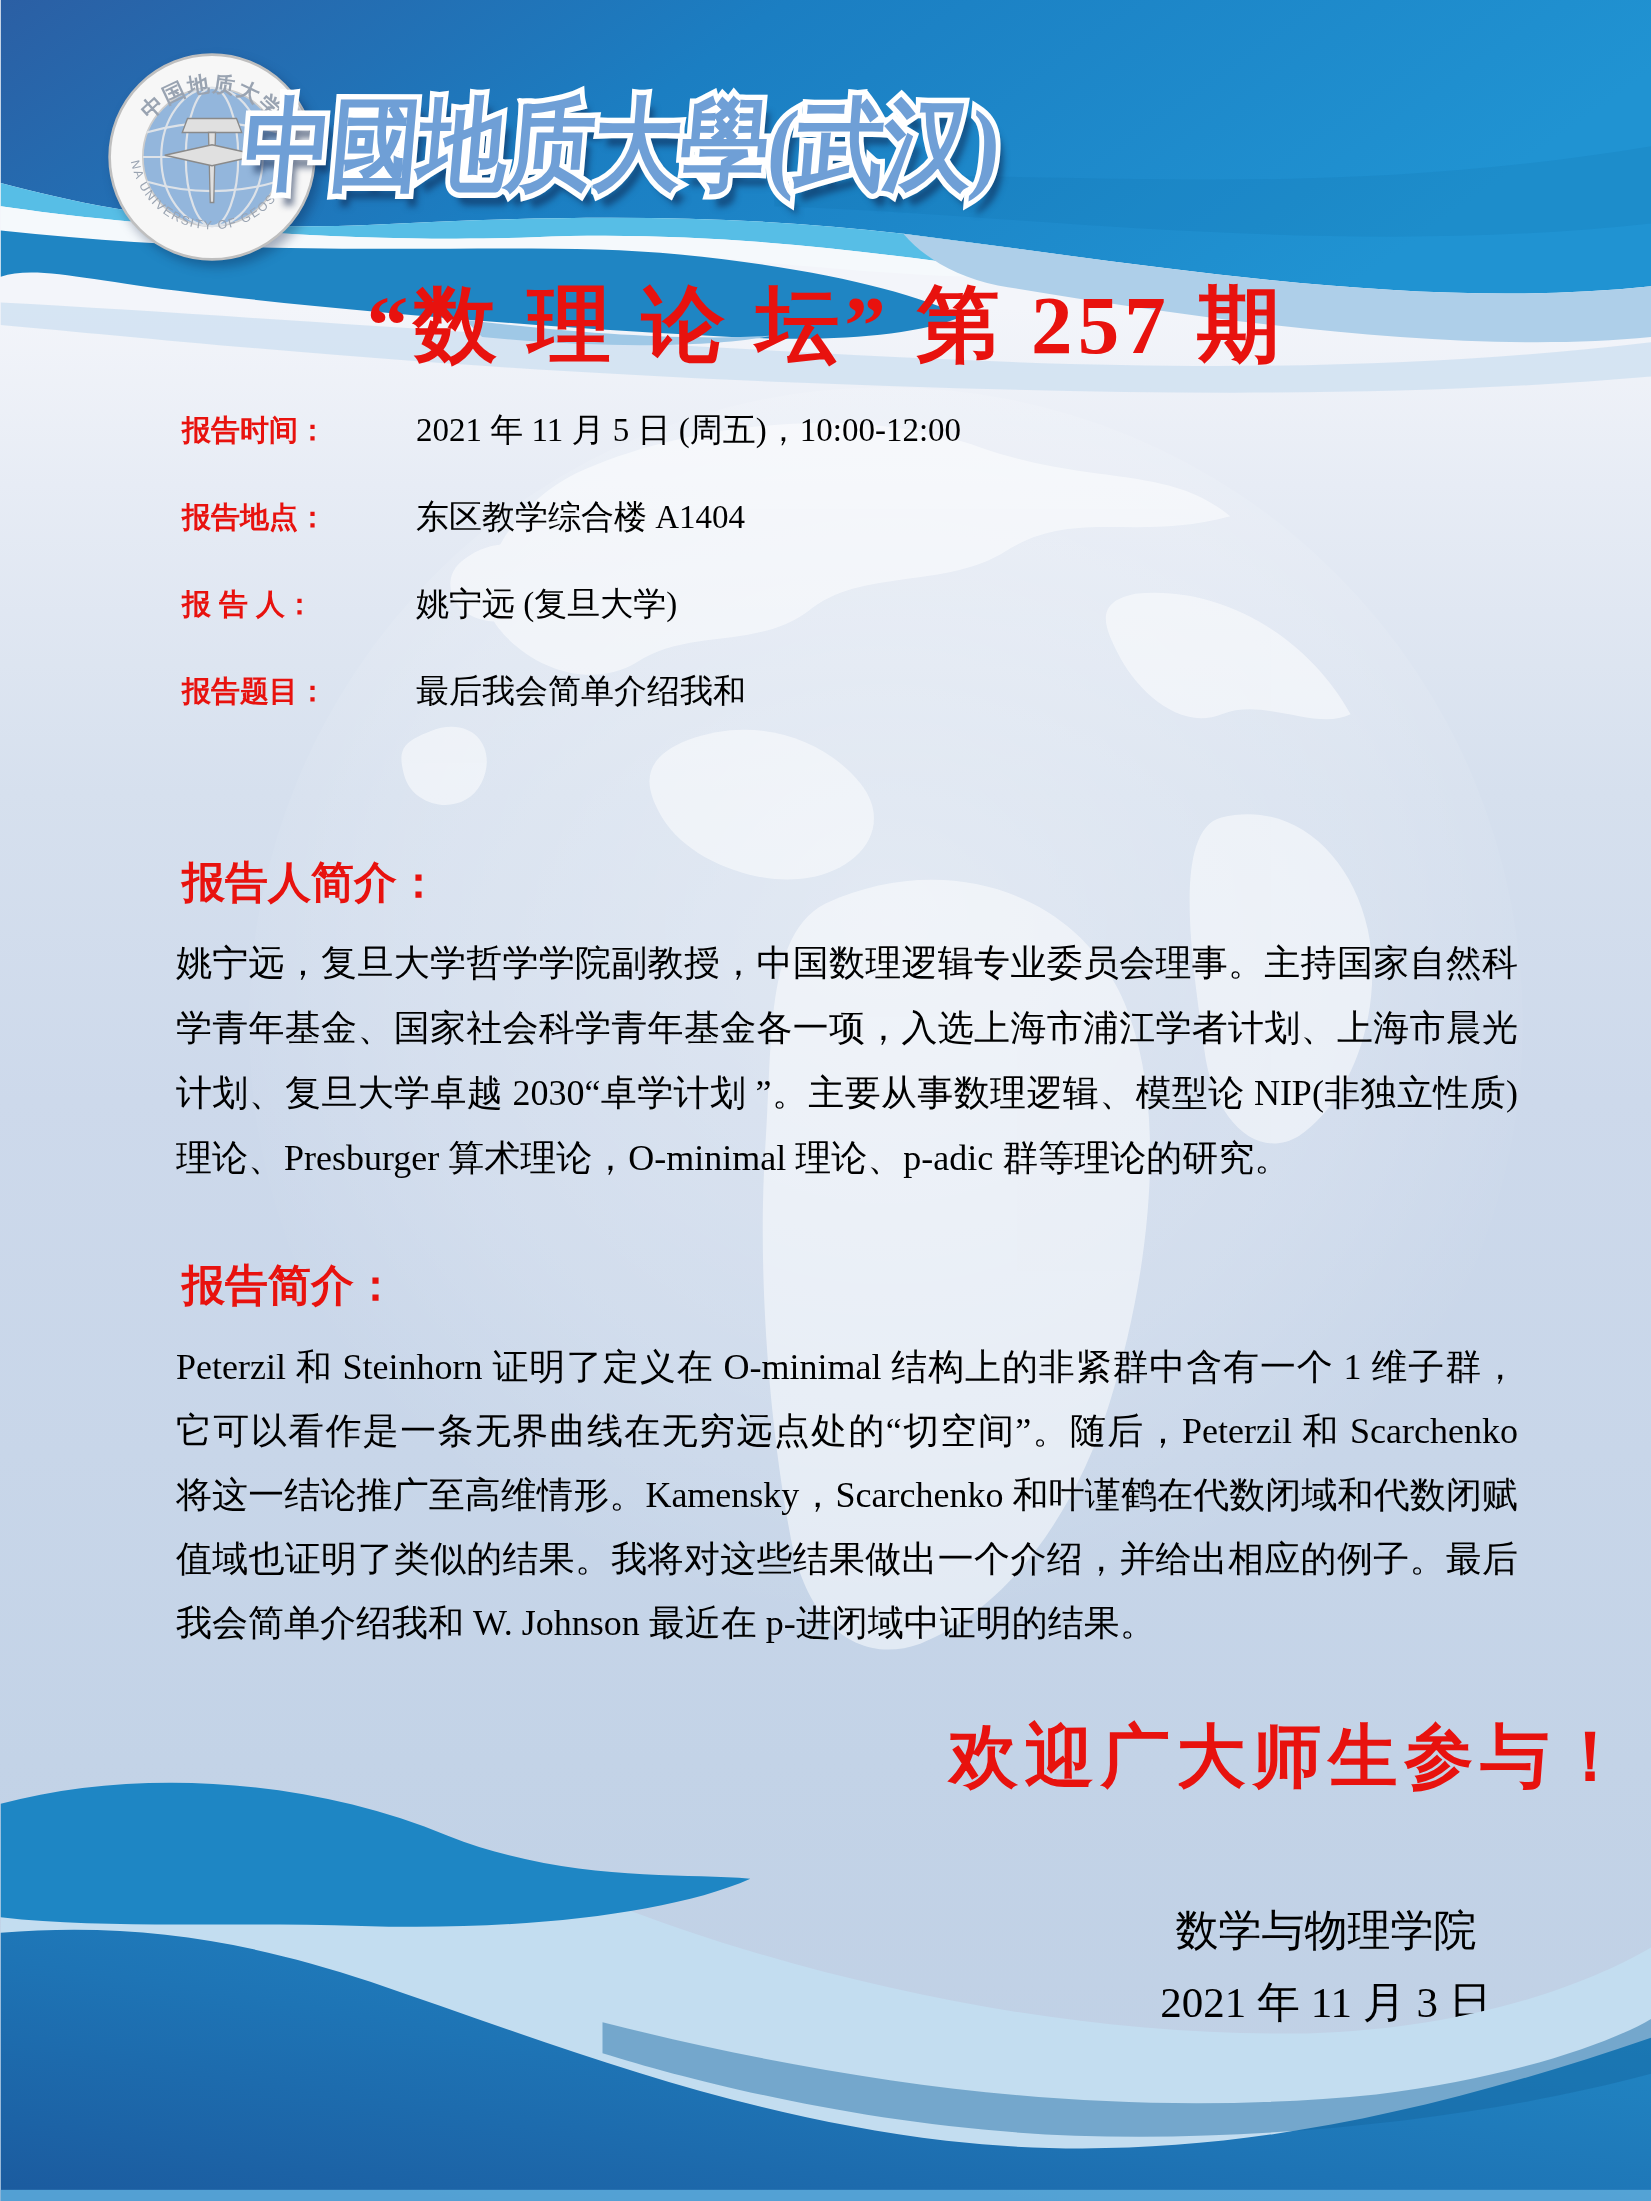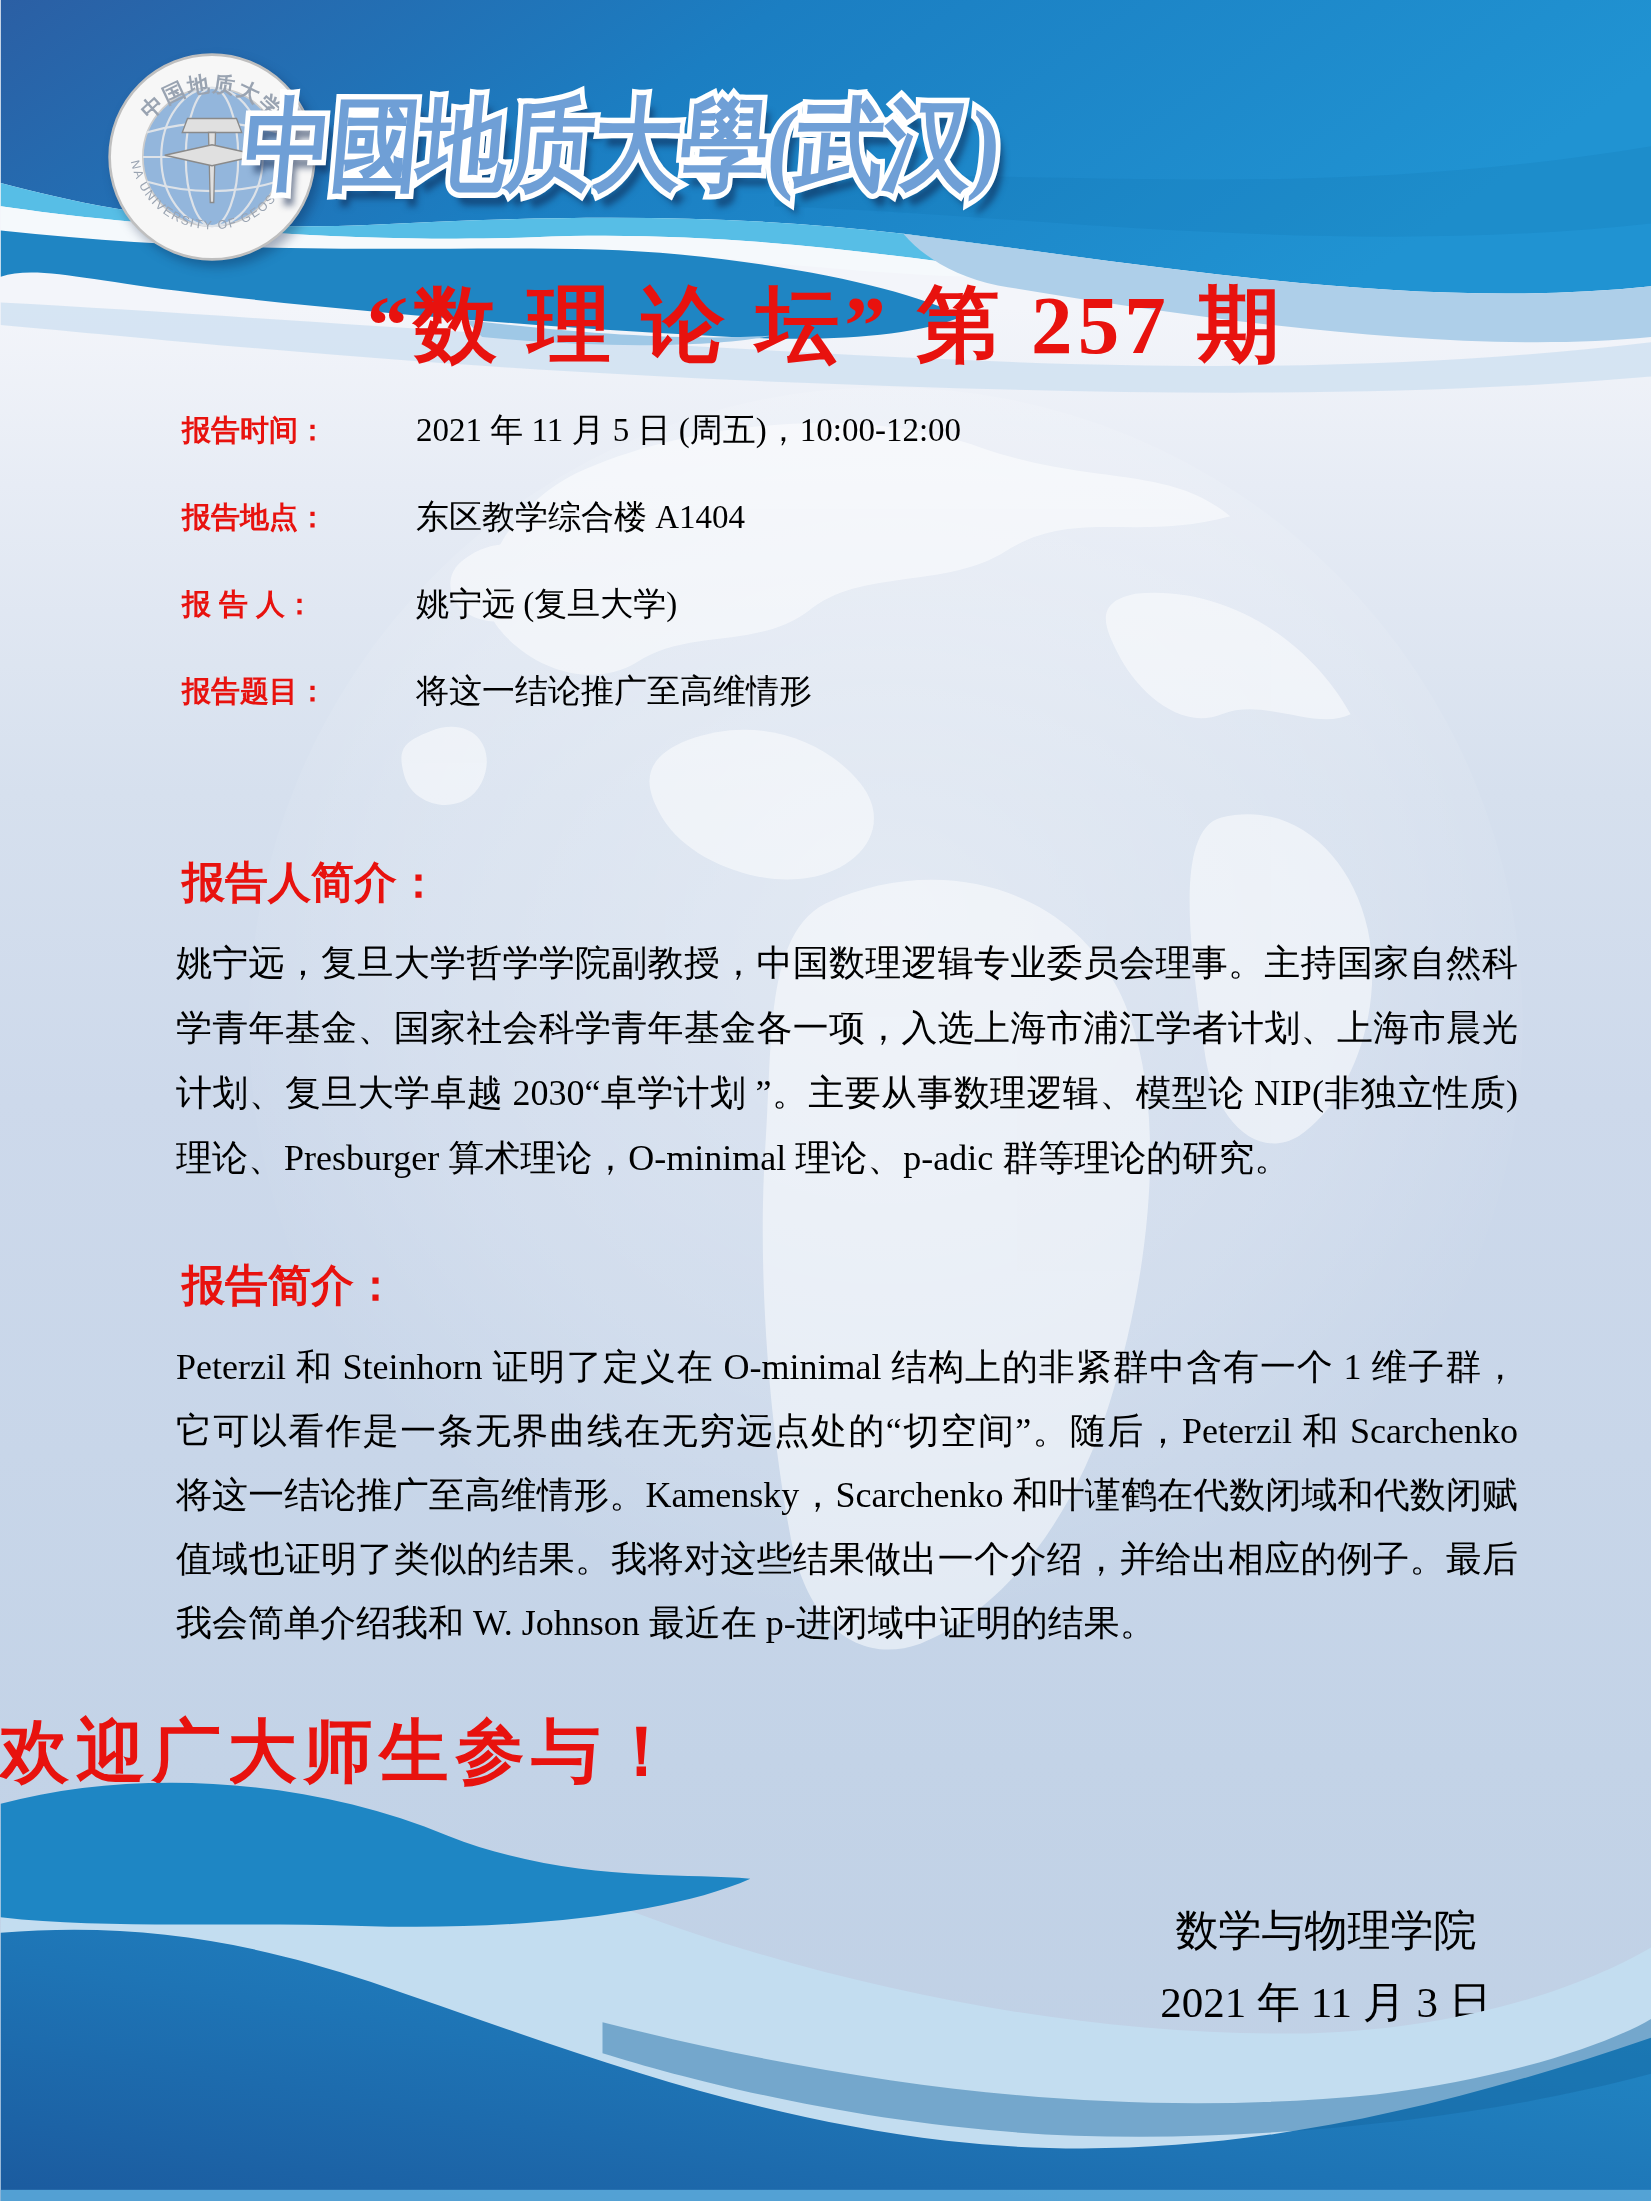--- a/index.html
+++ b/index.html
@@ -52,22 +52,22 @@
 
   .para{
     position:absolute;left:176px;width:1342px;color:#000;
     font-size:36px;line-height:65px;text-align:justify;text-align-last:left;
     font-family:"Liberation Serif",serif;
   }
   .para.bio{top:931px;}
   .para.abs{top:1335px;line-height:64px;}
 
   .welcome{
-    position:absolute;left:0;top:1714px;width:1626px;text-align:left;
-    color:#e8120e;font-family:Liberation Mono, monospace;font-weight:600;
+    position:absolute;left:6px;top:1714px;width:1626px;text-align:right;
+    color:#e8120e;font-family:Liberation Serif, serif;font-weight:600;
     font-size:69px;line-height:86px;letter-spacing:6.9px;white-space:pre;
   }
 
   .signature{position:absolute;left:1068px;top:1869px;width:516px;text-align:center;color:#000;}
   .signature .org{font-size:43px;line-height:53px;font-weight:400;white-space:pre;margin-top:35px;}
   .signature .date{margin-top:19px;font-size:43px;line-height:53px;font-family:"Liberation Serif",serif;white-space:pre;}
 
   .seal-arc{fill:#99a3b1;letter-spacing:2px;}
 </style>
 </head>
@@ -164,21 +164,21 @@
     <div class="info-row">
       <span class="info-label">报告地点：</span>
       <span class="info-value">东区教学综合楼 A1404</span>
     </div>
     <div class="info-row">
       <span class="info-label">报 告 人：</span>
       <span class="info-value">姚宁远 (复旦大学)</span>
     </div>
     <div class="info-row">
       <span class="info-label">报告题目：</span>
-      <span class="info-value">将这一结论推广至高维情形</span>
+      <span class="info-value">最后我会简单介绍我和</span>
     </div>
   </div>
 
   <div class="sec-head bio">报告人简介：</div>
   <div class="para bio">姚宁远，复旦大学哲学学院副教授，中国数理逻辑专业委员会理事。主持国家自然科学青年基金、国家社会科学青年基金各一项，入选上海市浦江学者计划、上海市晨光计划、复旦大学卓越 2030“卓学计划 ”。主要从事数理逻辑、模型论 NIP(非独立性质)理论、Presburger 算术理论，O-minimal 理论、p-adic 群等理论的研究。</div>
 
   <div class="sec-head abs">报告简介：</div>
   <div class="para abs">Peterzil 和 Steinhorn 证明了定义在 O-minimal 结构上的非紧群中含有一个 1 维子群，它可以看作是一条无界曲线在无穷远点处的“切空间”。随后，Peterzil 和 Scarchenko 将这一结论推广至高维情形。Kamensky，Scarchenko 和叶谨鹤在代数闭域和代数闭赋值域也证明了类似的结果。我将对这些结果做出一个介绍，并给出相应的例子。最后我会简单介绍我和 W. Johnson 最近在 p-进闭域中证明的结果。</div>
 
   <div class="welcome">欢迎广大师生参与！</div>

